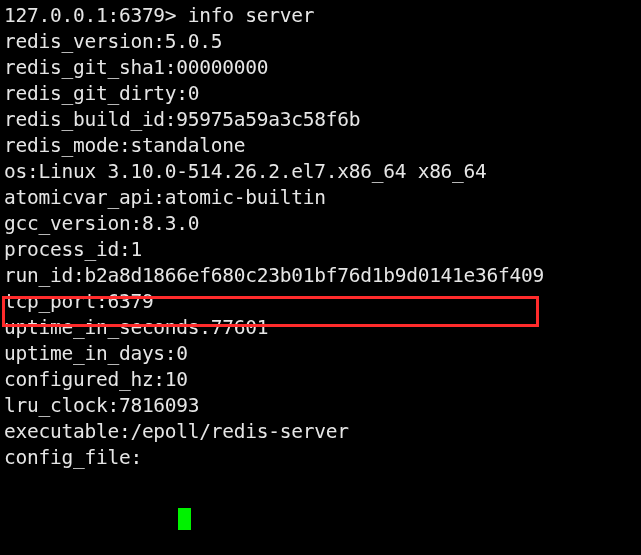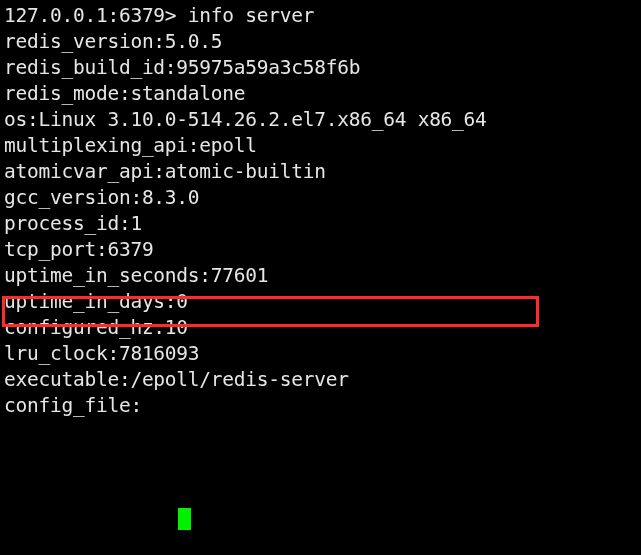--- a/index.html
+++ b/index.html
@@ -68,27 +68,29 @@
   }
 </style>
 </head>
 <body>
 
 <div id="terminal">
 
   <div class="term-lines">
     <span class="term-line">127.0.0.1:6379&gt; info server</span>
     <span class="term-line">redis_version:5.0.5</span>
+    <span class="term-line">redis_git_sha1:00000000</span>
+    <span class="term-line">redis_git_dirty:0</span>
     <span class="term-line">redis_build_id:95975a59a3c58f6b</span>
     <span class="term-line">redis_mode:standalone</span>
     <span class="term-line">os:Linux 3.10.0-514.26.2.el7.x86_64 x86_64</span>
-    <span class="term-line">multiplexing_api:epoll</span>
     <span class="term-line">atomicvar_api:atomic-builtin</span>
     <span class="term-line">gcc_version:8.3.0</span>
     <span class="term-line">process_id:1</span>
+    <span class="term-line hl-text">run_id:b2a8d1866ef680c23b01bf76d1b9d0141e36f409</span>
     <span class="term-line">tcp_port:6379</span>
     <span class="term-line">uptime_in_seconds:77601</span>
     <span class="term-line">uptime_in_days:0</span>
     <span class="term-line">configured_hz:10</span>
     <span class="term-line">lru_clock:7816093</span>
     <span class="term-line">executable:/epoll/redis-server</span>
     <span class="term-line">config_file:</span>
 
   </div>
 

